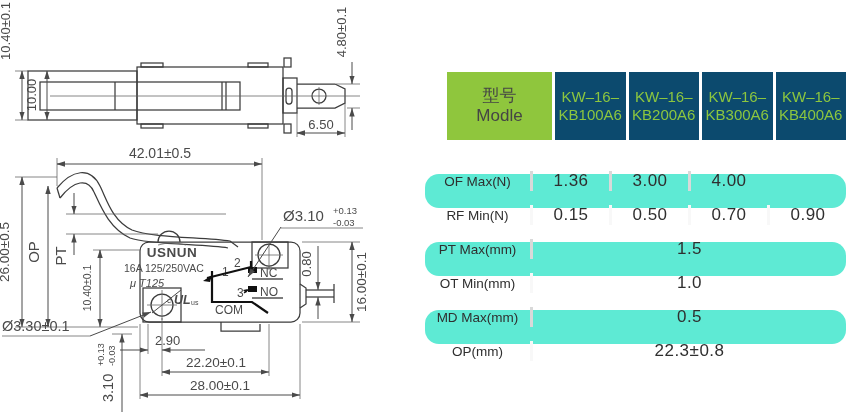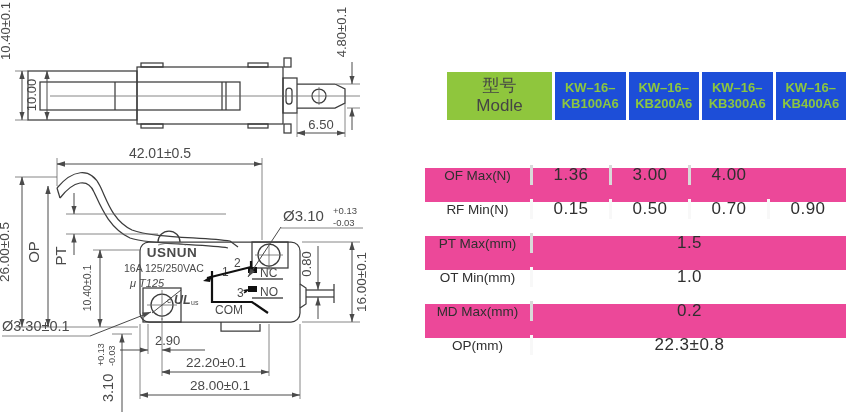--- a/index.html
+++ b/index.html
@@ -8,30 +8,30 @@
   svg text{fill:#4a4a4a;font-family:"Liberation Sans", sans-serif;}
   .out{stroke:#3c3c3c;stroke-width:1.25;fill:none;}
   .dim{stroke:#4a4a4a;stroke-width:1;fill:none;}
   .thin{stroke:#5f5f5f;stroke-width:0.75;fill:none;}
   .ckt{stroke:#111;stroke-width:2.2;fill:none;}
   .ckt-thin{stroke:#111;stroke-width:1.1;fill:none;}
 
   
   .spec-table{position:absolute;left:425px;top:72px;width:421px;}
   .trow{display:grid;grid-template-columns:105px 1fr 1fr 1fr 1fr;}
-  .thead{height:48px;margin-bottom:14px;padding-left:22px;}
+  .thead{height:68px;margin-bottom:0;padding-left:22px;}
   .thead > div{display:flex;flex-direction:column;align-items:center;justify-content:center;
                line-height:1.2;}
   .thead > div + div{border-left:3px solid #fff;}
   .cell-model{background:#8FC63D;color:#454545;font-size:17px;}
-  .cell-code{background:#1d4ed8;color:#8CC63F;font-size:13px;font-weight:bold;}
+  .cell-code{background:#0c4a6e;color:#8CC63F;font-size:15px;font-weight:normal;}
   .drow{height:34px;}
   .drow > div{display:flex;align-items:center;justify-content:center;margin-top:31px;}
   .drow > div + div{border-left:3px solid #d9d9d9;}
-  .row-shade{background:#ec4899;}
+  .row-shade{background:#5eead4;border-radius:14px;}
   .row-shade > div + div{border-left-color:#f8f8f8;}
   .lbl{font-size:13.5px;}
   .val{font-size:17px;letter-spacing:0.5px;}
   .merged{grid-column:2/6;}
 </style>
 </head>
 <body>
 
 <div class="canvas">
 
@@ -254,21 +254,21 @@
       <div class="val merged">1.5</div>
     </div>
 
     <div class="trow drow row-shade">
       <div class="lbl">OT Min(mm)</div>
       <div class="val merged">1.0</div>
     </div>
 
     <div class="trow drow row-light">
       <div class="lbl">MD Max(mm)</div>
-      <div class="val merged">0.2</div>
+      <div class="val merged">0.5</div>
     </div>
 
     <div class="trow drow row-shade">
       <div class="lbl">OP(mm)</div>
       <div class="val merged">22.3±0.8</div>
     </div>
   </div>
 
 </div>
 

